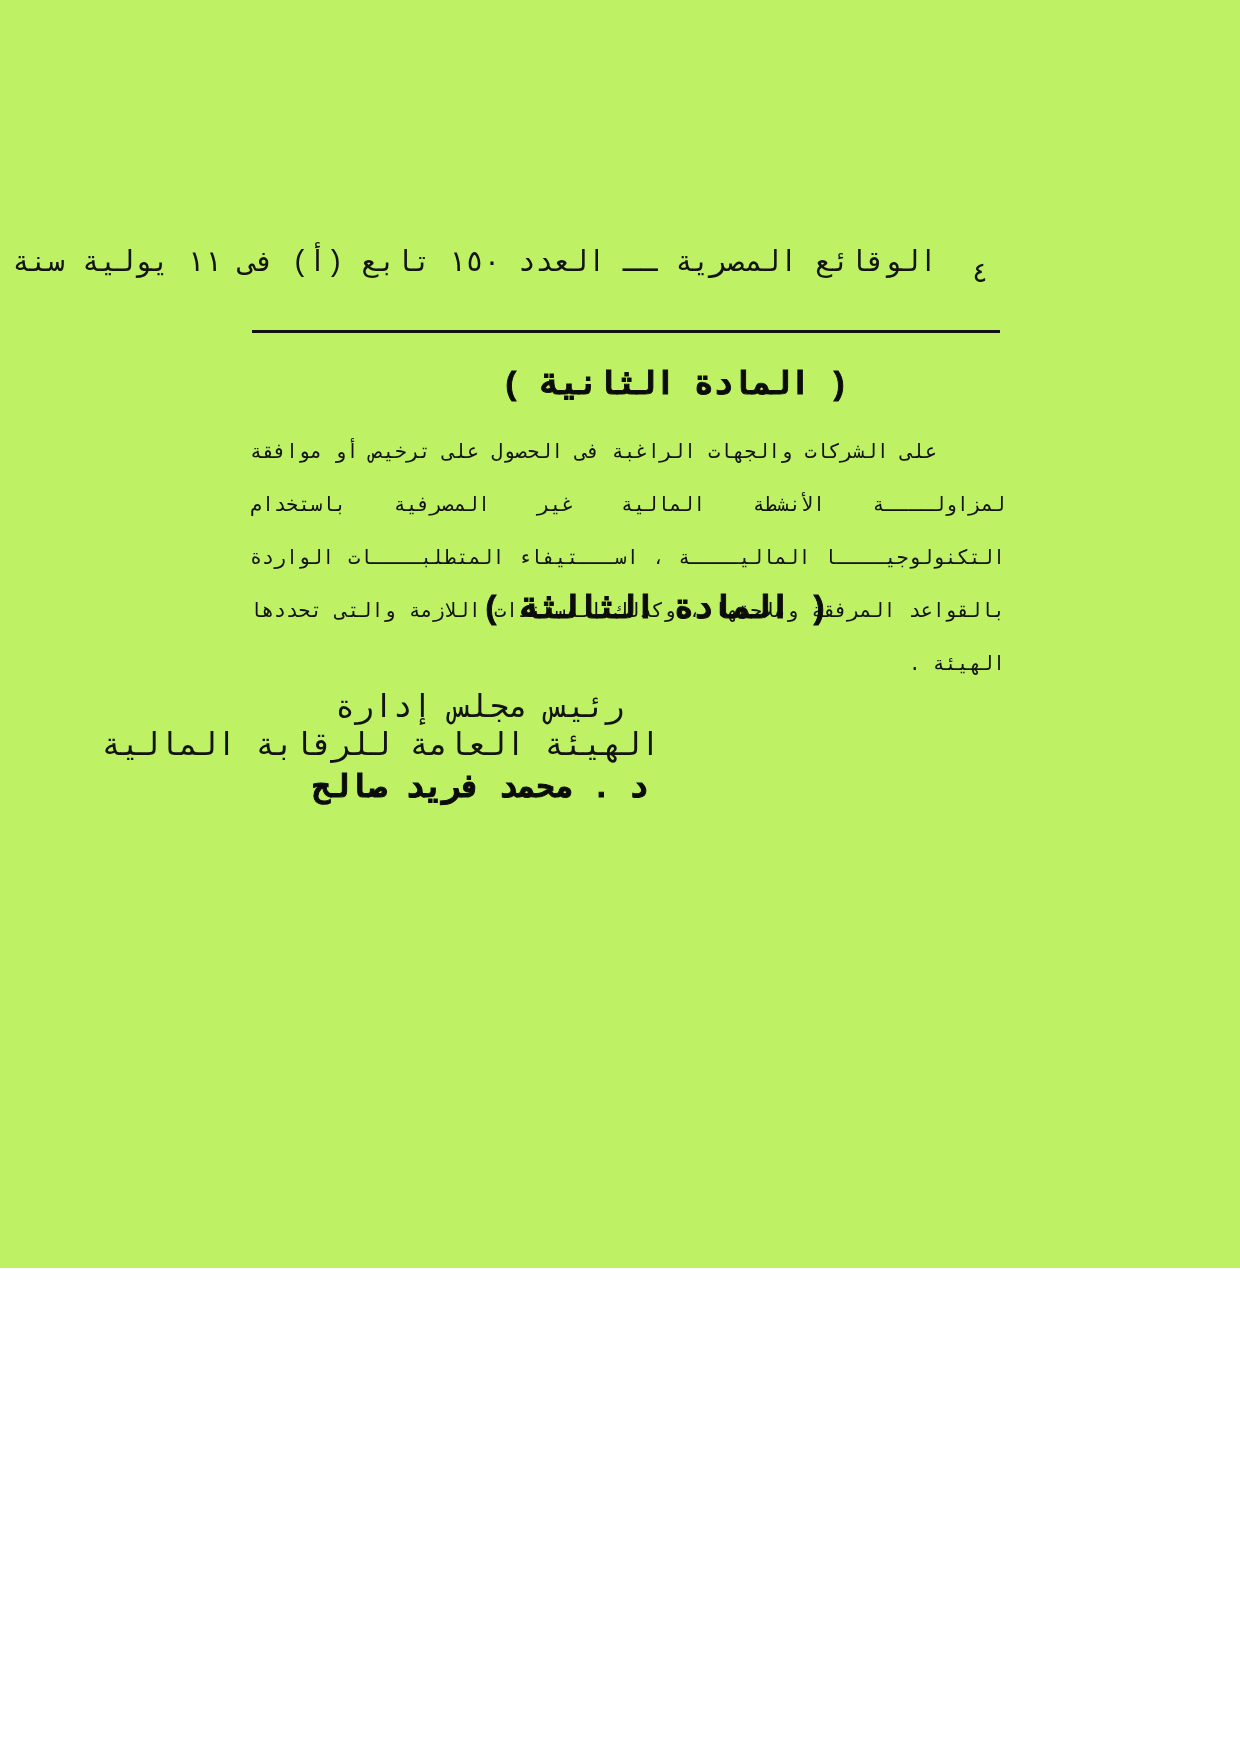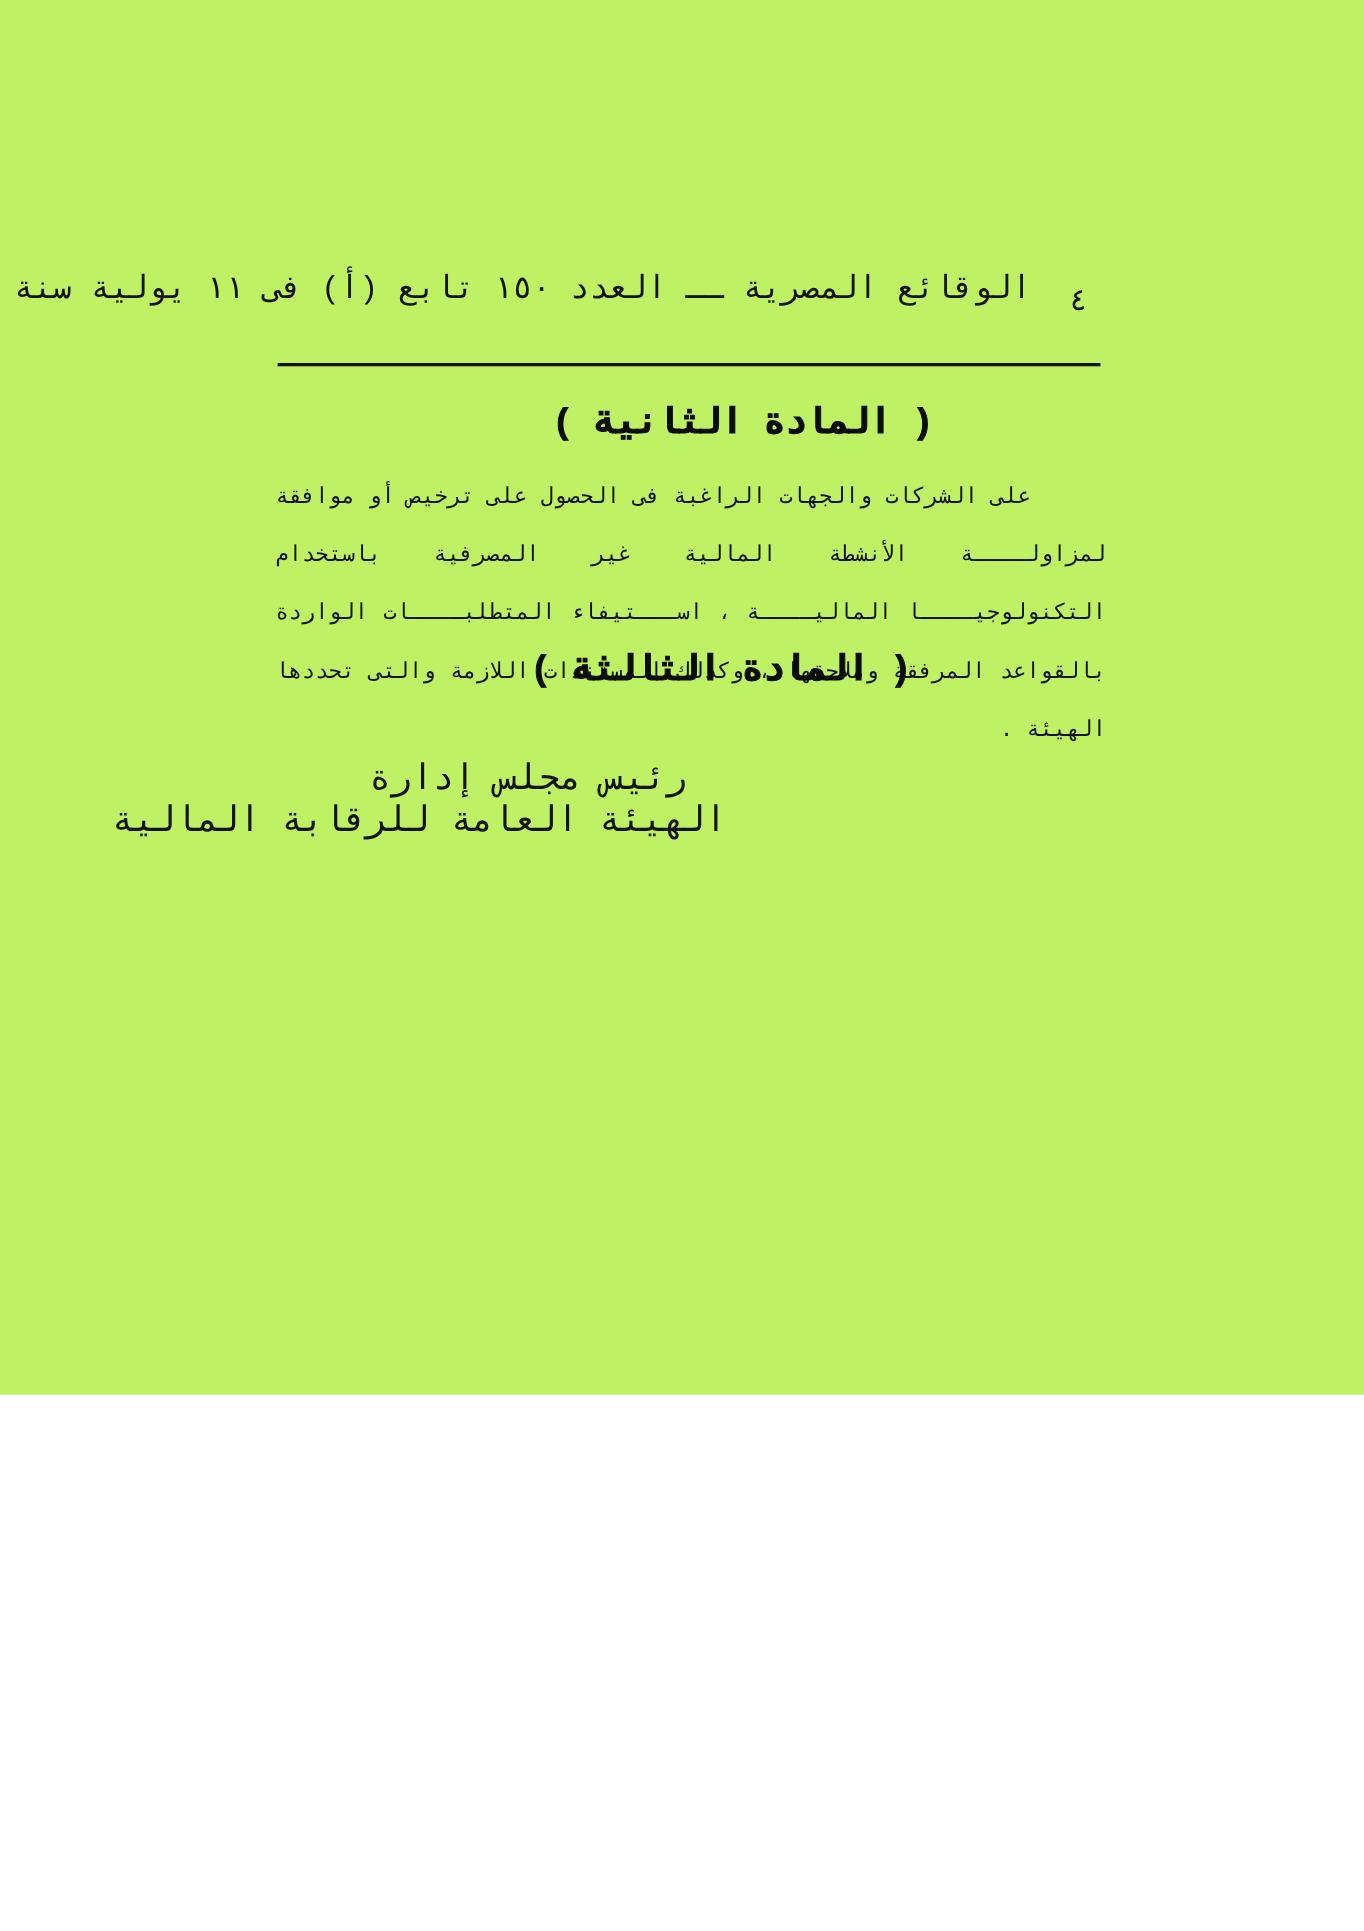--- a/index.html
+++ b/index.html
@@ -128,15 +128,16 @@
   <div class="article-heading second">( المادة الثانية )</div>
 
   <p class="body-paragraph">على الشركات والجهات الراغبة فى الحصول على ترخيص أو موافقة لمزاولــــة الأنشطة المالية غير المصرفية باستخدام التكنولوجيــــا الماليــــة ، اســـتيفاء المتطلبــــات الواردة بالقواعد المرفقة وملاحقها ، وكذلك المستندات اللازمة والتى تحددها الهيئة .</p>
 
   <div class="article-heading third">( المادة الثالثة )</div>
 
 
   <div class="signature-block">
     <div class="signature-role">رئيس مجلس إدارة</div>
     <div class="signature-role">الهيئة العامة للرقابة المالية</div>
+    <div class="signature-name">د . محمد فريد صالح</div>
   </div>
 
 </div>
 
 </body></html>

